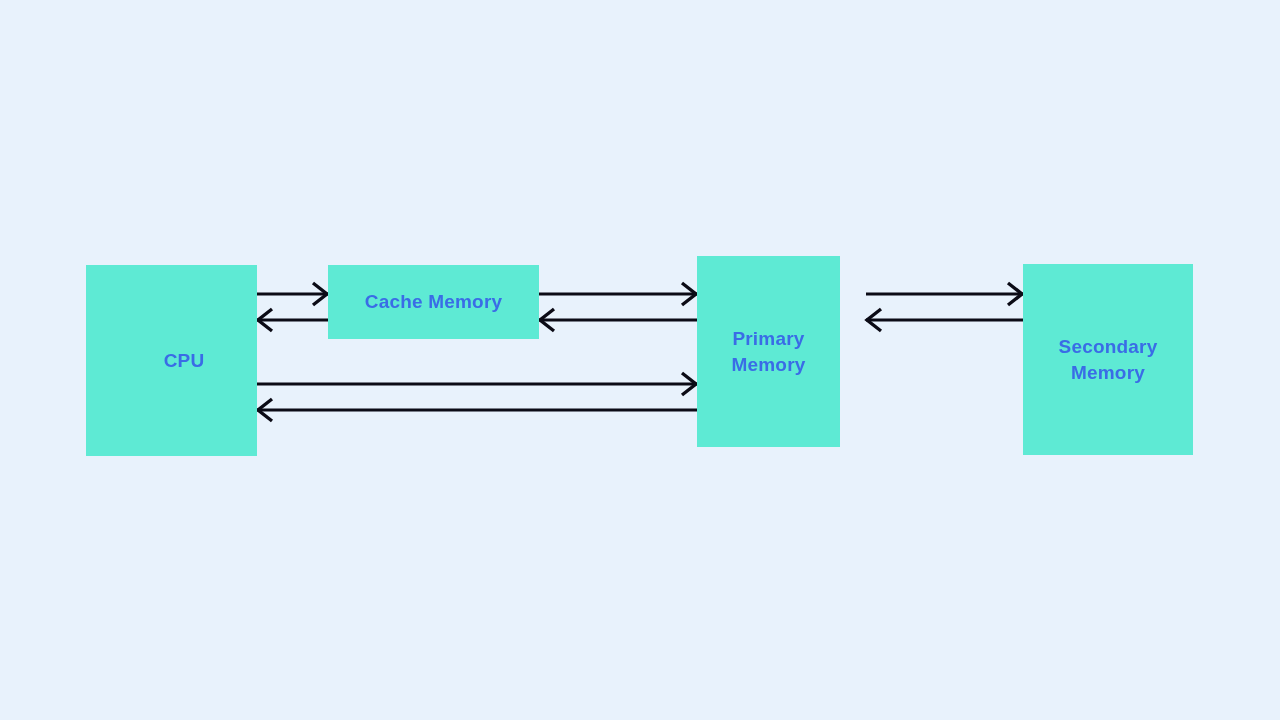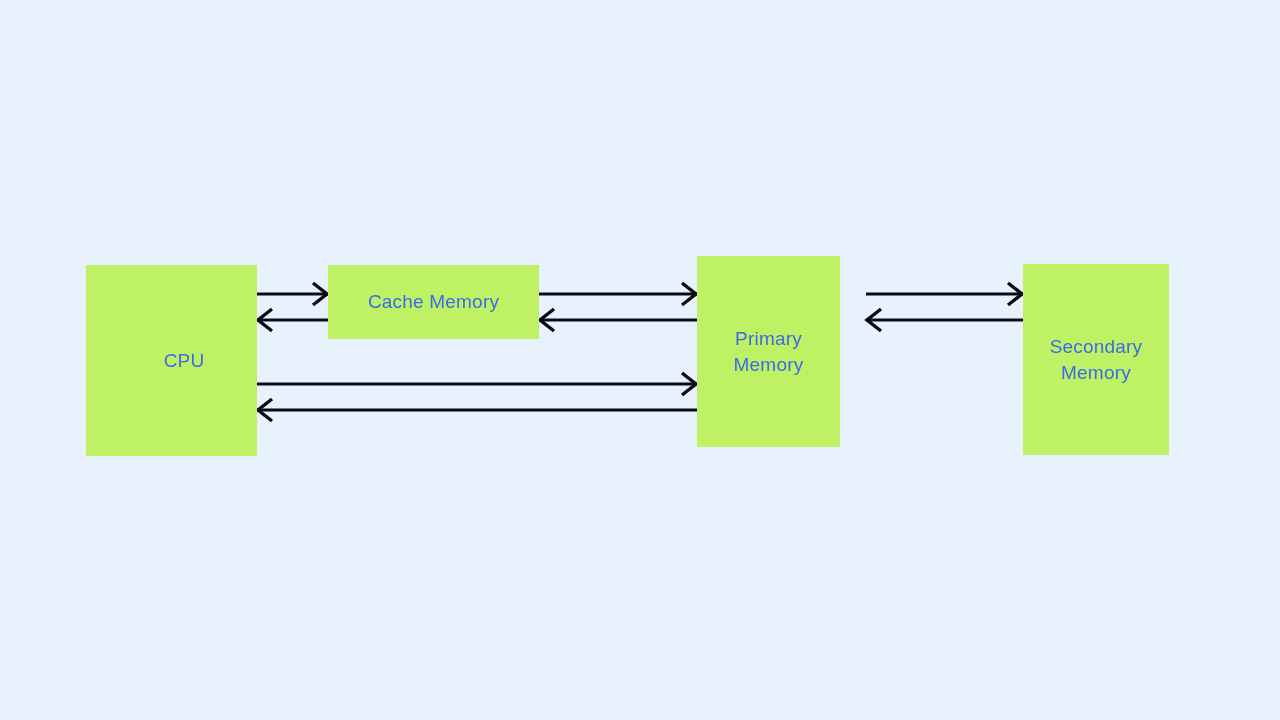--- a/index.html
+++ b/index.html
@@ -13,23 +13,23 @@
     font-family: "Liberation Sans", sans-serif;
     overflow: hidden;
   }
   #stage {
     position: relative;
     width: 1280px;
     height: 720px;
   }
   .node {
     position: absolute;
-    background: #bef264;
+    background: #5eead4;
     color: #3a6ce6;
-    font-weight: normal;
+    font-weight: bold;
     font-size: 19px;
     line-height: 26px;
     letter-spacing: 0.2px;
     display: flex;
     align-items: center;
     justify-content: center;
     text-align: center;
     box-sizing: border-box;
   }
   .node-label {
@@ -39,21 +39,21 @@
   #node-cpu {
     left: 86px;  top: 265px;  width: 171px; height: 191px; padding-left: 25px;
   }
   #node-cache {
     left: 328px; top: 265px;  width: 211px; height: 74px;
   }
   #node-primary {
     left: 697px; top: 256px;  width: 143px; height: 191px;
   }
   #node-secondary {
-    left: 1023px; top: 264px; width: 146px; height: 191px;
+    left: 1023px; top: 264px; width: 170px; height: 191px;
   }
   #edges {
     position: absolute;
     left: 0; top: 0;
     width: 1280px;
     height: 720px;
     pointer-events: none;
   }
   .edge-line {
     stroke: #0b0b16;

